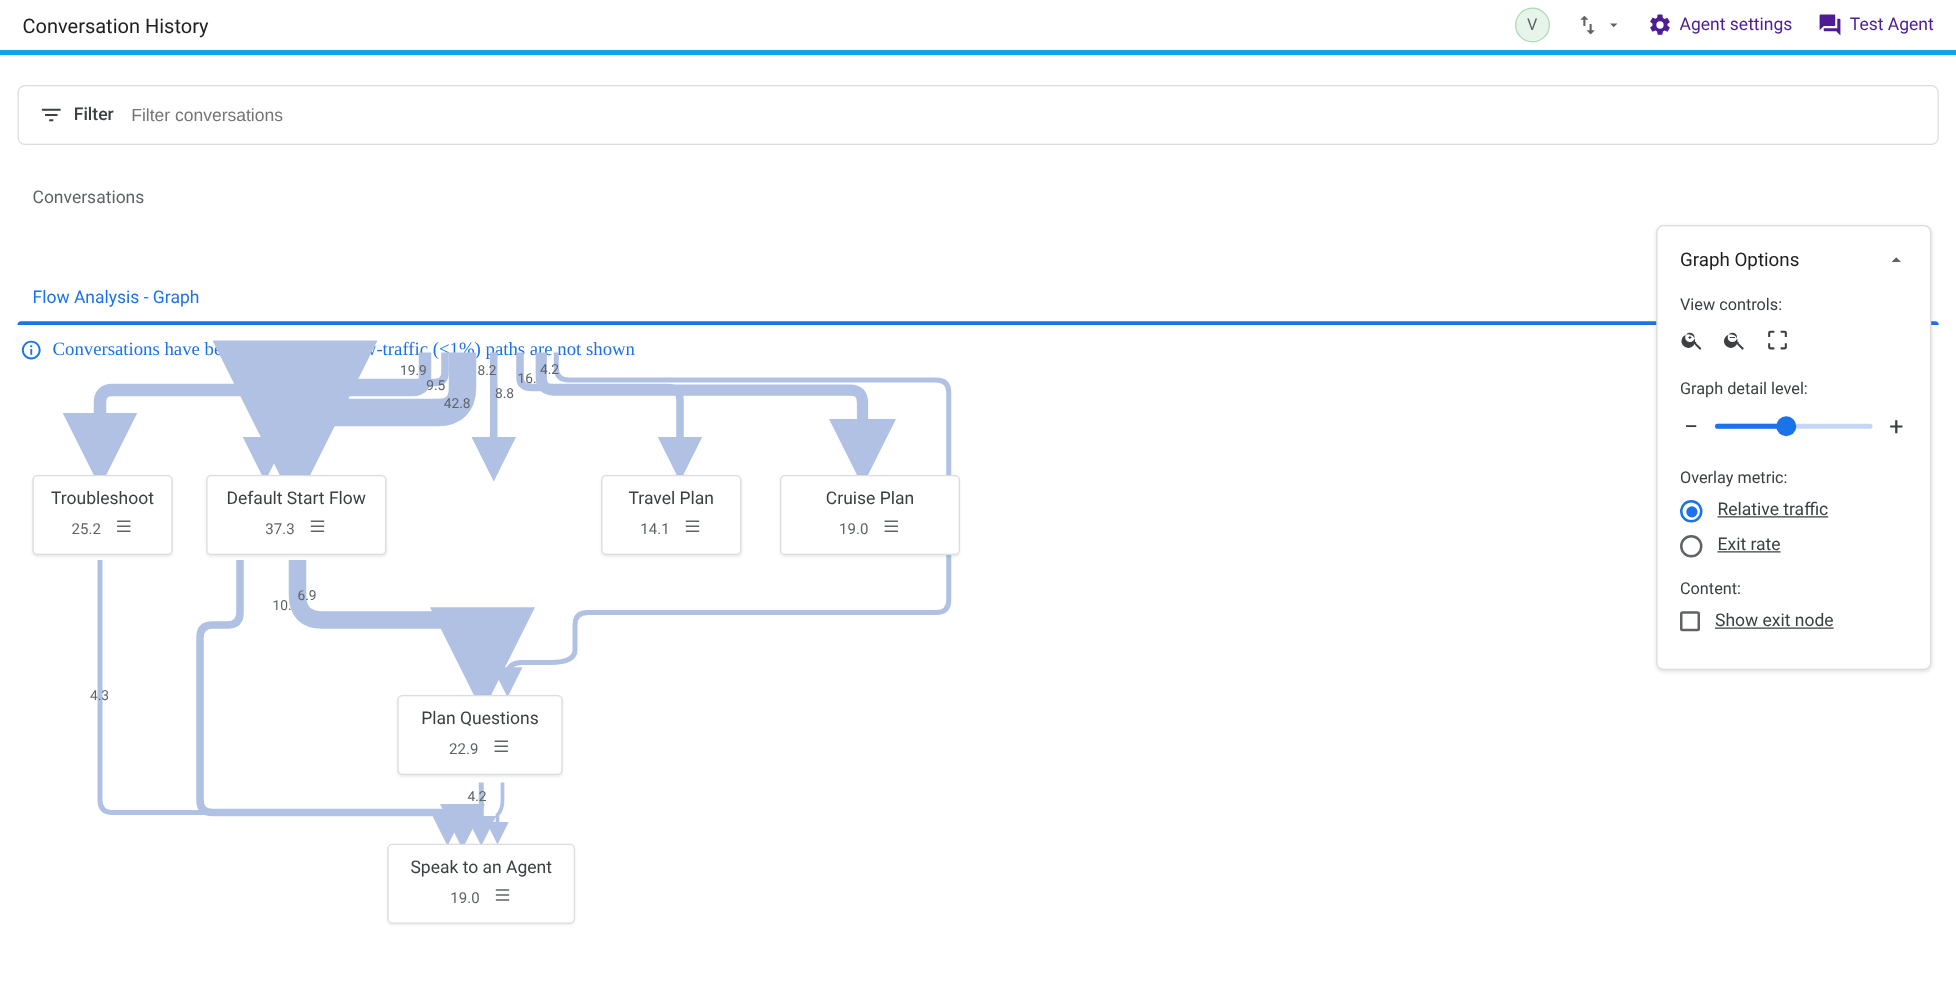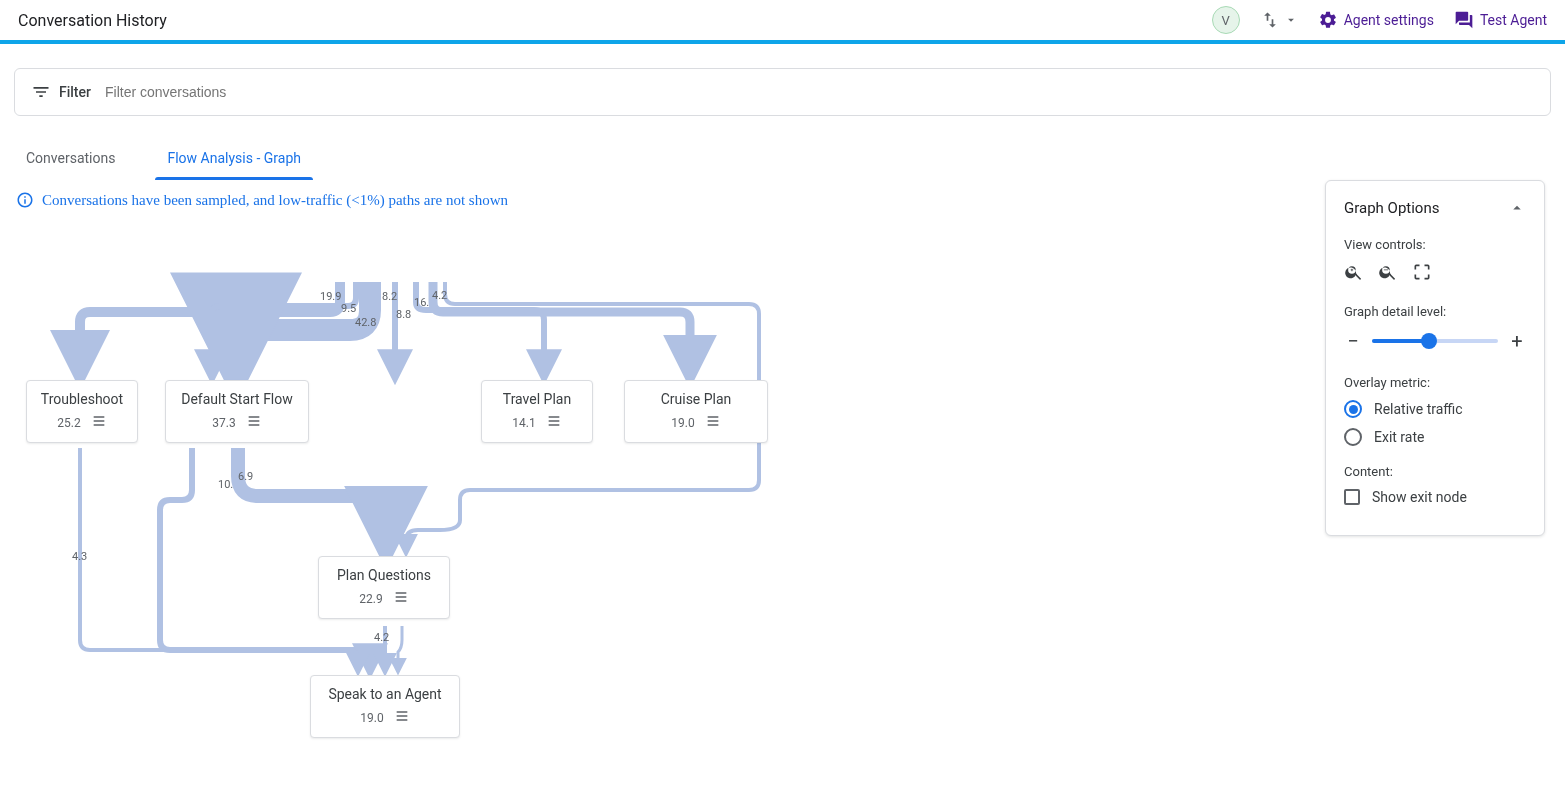--- a/index.html
+++ b/index.html
@@ -75,24 +75,25 @@
     border: none;
     outline: none;
     font-size: 14px;
     color: #5f6368;
     flex: 1;
   }
 
   
   .tabs {
     display: flex;
-    gap: 28px;
+    gap: 40px;
     padding: 0 14px;
     margin-top: 24px;
     border-bottom: 1px solid transparent;
+    flex-direction: column;
   }
   .tab {
     padding: 10px 12px 14px 12px;
     color: #5f6368;
     cursor: pointer;
     position: relative;
     font-size: 14px;
   }
   .tab.active {
     color: #1a73e8;
@@ -222,26 +223,27 @@
     position:absolute;
     left:45%;
     top:50%;
     transform:translate(-50%,-50%);
     width:16px; height:16px;
     background:#1a73e8;
     border-radius:50%;
   }
   .radio-row, .check-row {
     display:flex;
-    align-items:center;
+    align-items:flex-start;
     gap:12px;
     margin: 10px 0;
     font-size:14px;
     color:#3c4043;
     cursor:pointer;
+    text-decoration:underline;
   }
   .radio {
     width:18px; height:18px; border-radius:50%;
     border:2px solid #5f6368;
     display:flex; align-items:center; justify-content:center;
   }
   .radio.checked { border-color:#1a73e8; }
   .radio.checked::after {
     content:""; width:9px; height:9px; background:#1a73e8; border-radius:50%;
   }

